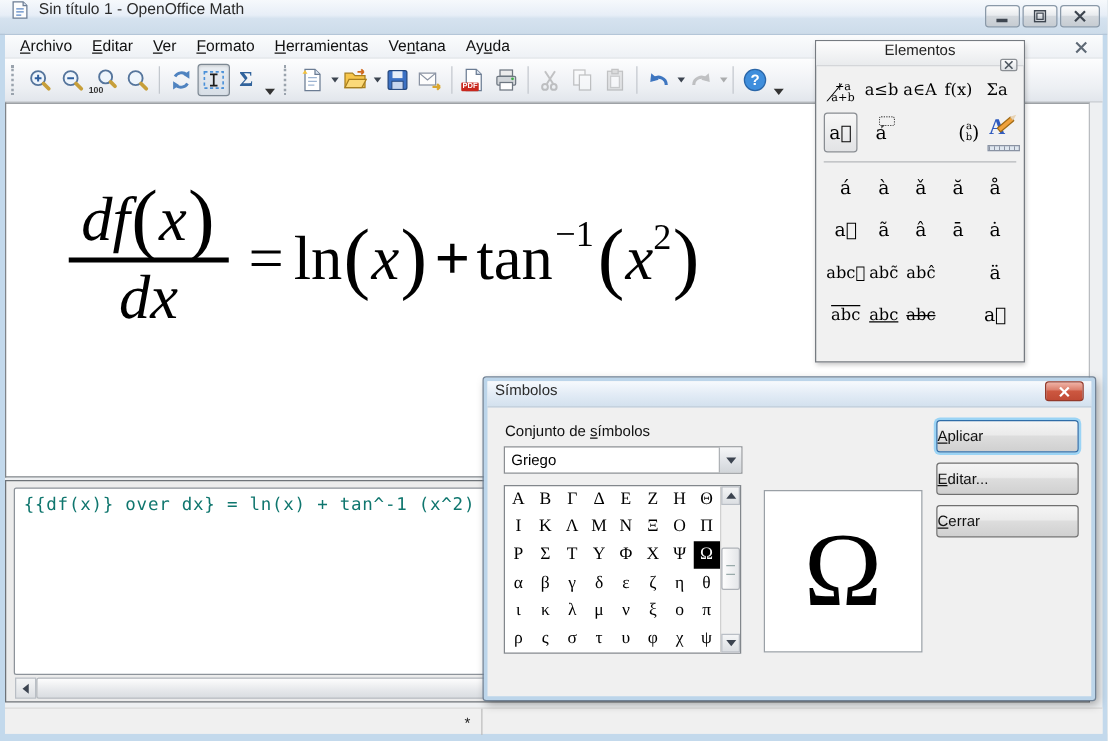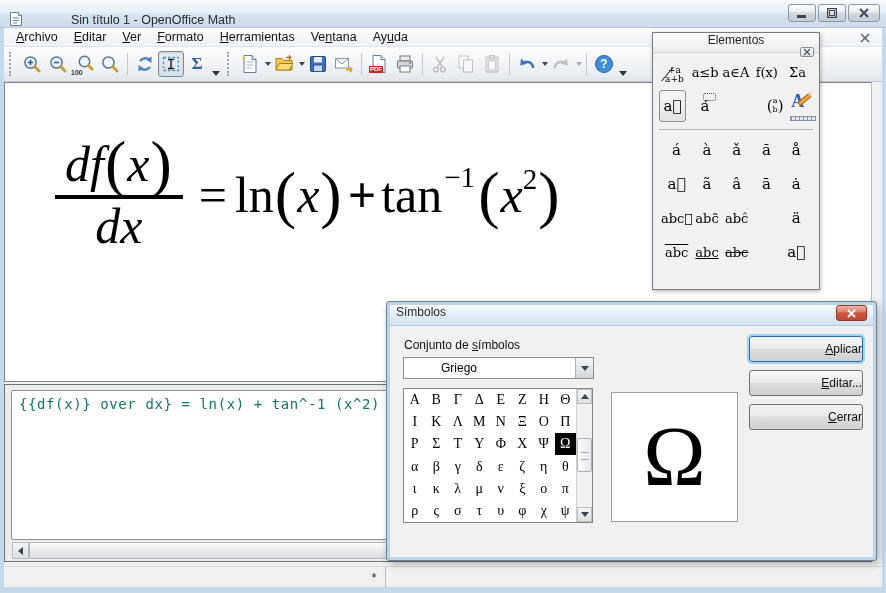--- a/index.html
+++ b/index.html
@@ -6,21 +6,21 @@
   html,body { width:886px; height:593px; overflow:hidden; background:#e8e8e8;
               font-family:"Liberation Sans","DejaVu Sans",sans-serif; }
 
   .window { position:relative; width:886px; height:593px;
             border-left:4px solid #c3d9ec; border-right:4px solid #c3d9ec; border-bottom:6px solid #c3d9ec;
             background:#eef0f2; }
 
   
   .titlebar { position:absolute; left:-4px; top:0; width:886px; height:28px;
               background:linear-gradient(180deg,#f6f9fc 0%,#e7eef7 45%,#d5e2ef 55%,#cddcea 100%);
-              border-bottom:1px solid #b4c6d8; display:flex; align-items:flex-end; padding:0 8px;gap:40px; }
+              border-bottom:1px solid #b4c6d8; display:flex; align-items:flex-start; padding:0 8px; }
   .app-icon { width:16px; height:16px; margin-right:7px; position:relative; }
   .title-text { font-size:12.5px; color:#2b2b2b; }
   .win-controls { position:absolute; right:6px; top:4px; display:flex; gap:2px; }
   .wbtn { width:28px; height:18px; border:1px solid #8a99a8; border-radius:3px;
           background:linear-gradient(180deg,#fdfdfd,#e8ebee 45%,#d3d8dd 50%,#c6ccd2);
           display:flex; align-items:center; justify-content:center; }
   .wbtn.close { width:32px; }
 
   
   .menubar { position:absolute; left:0; top:28px; width:878px; height:19px;
@@ -46,21 +46,21 @@
   .sigma-glyph { font-family:"Liberation Serif",serif; font-weight:bold; font-size:17px; color:#31639c; }
   .z100 { position:absolute; left:0; bottom:1px; font-size:7px; font-weight:bold; color:#333; }
   .help-q { position:absolute; font-size:12px; font-weight:bold; color:#fff; }
   .pdf-label { position:absolute; left:3px; bottom:4px; font-size:6px; font-weight:bold; color:#fff;
                background:#c9281e; padding:0 1px; border-radius:1px; line-height:7px; }
   .disabled { opacity:.4; filter:grayscale(1); }
 
   
   .formula-view { position:absolute; left:0; top:82px; width:868px; height:300px;
                   background:#fff; border:1px solid #7f8489; border-right-color:#b9bcc0; }
-  .formula { position:absolute; left:50px; top:56px; display:flex; align-items:center;
+  .formula { position:absolute; left:50px; top:67px; display:flex; align-items:center;
              font-family:"Liberation Serif","DejaVu Serif",serif; font-size:50px; color:#000; }
   .formula i { font-style:italic; }
   .frac { display:inline-flex; flex-direction:column; align-items:center; margin-right:8px; }
   .nline { display:flex; align-items:center; line-height:1.0; padding:0 10px; }
   .fbar { height:4px; background:#000; align-self:stretch; margin-top:6px; margin-bottom:2px; }
   .bp { font-style:normal; font-size:1.28em; line-height:.72; margin:0 1px; }
   .sup { font-style:normal; font-size:.58em; position:relative; top:-.55em; }
   .sup.hi { top:-.62em; margin:0 2px; }
   .eq { margin:0 8px; font-style:normal; }
   .plus { font-weight:bold; font-style:normal; margin:0 5px; }
@@ -134,21 +134,21 @@
             box-shadow:2px 3px 8px rgba(0,0,0,.35); border-radius:2px; }
   .dlg-title { height:21px; background:linear-gradient(180deg,#f7fafd,#e3ecf6 50%,#d3e1ee);
                border-bottom:1px solid #b9c9d9; display:flex; padding:0 6px;
                font-size:12px; color:#2b2b2b; }
   .dlg-close { margin-left:auto; width:31px; height:16px; border:1px solid #93392a; border-radius:3px;
                background:linear-gradient(180deg,#f0b3a6,#dd8270 40%,#cc5740 50%,#c04a35);
                display:flex; align-items:center; justify-content:center; }
   .dlg-label { position:absolute; left:14px; top:33px; font-size:12px; color:#111; }
   .dlg-label .mn { text-decoration:underline; }
   .combo { position:absolute; left:13px; top:52px; width:191px; height:22px; background:#fff;
-           border:1px solid #8b8e92; display:flex; align-items:center;padding-left:32px; }
+           border:1px solid #8b8e92; display:flex; align-items:center; }
   .combo-value { flex:1; font-size:12px; padding-left:5px; color:#000; }
   .combo-btn { width:18px; height:20px; border-left:1px solid #aeb2b6;
                background:linear-gradient(180deg,#f5f6f7,#dfe2e6 60%,#d2d6da);
                display:flex; align-items:center; justify-content:center; }
   .tri-down { width:0;height:0;border-left:4px solid transparent;border-right:4px solid transparent;border-top:5px solid #3c4450; }
   .tri-up   { width:0;height:0;border-left:4px solid transparent;border-right:4px solid transparent;border-bottom:5px solid #3c4450; }
   .sym-wrap { position:absolute; left:13px; top:83px; width:190px; height:135px;
               background:#fff; border:1px solid #82878c; display:flex; }
   .symbol-grid { flex:1; display:grid; grid-template-columns:repeat(8,1fr); grid-template-rows:repeat(6,1fr);
                  font-family:"Liberation Serif","DejaVu Serif",serif; font-size:14px; }
@@ -159,21 +159,21 @@
             border:1px solid #aeb2b8; border-radius:2px; position:relative; }
   .vthumb:after { content:""; position:absolute; left:3px; right:3px; top:13px; height:6px;
                   border-top:1px solid #9aa; border-bottom:1px solid #9aa; }
   .sym-name { position:absolute; left:13px; top:224px; width:190px; text-align:center; font-size:12px; color:#111; }
   .preview { position:absolute; left:221px; top:87px; width:127px; height:130px; background:#fff;
              border:1px solid #9aa0a6; display:flex; align-items:center; justify-content:center; }
   .preview-glyph { font-family:"Liberation Serif","DejaVu Serif",serif; font-size:84px; color:#000; line-height:1; }
   .dialog-buttons { position:absolute; right:10px; top:31px; width:114px; }
   .vbtn { display:block; width:114px; height:26px; margin-bottom:8px; font-size:12px; color:#111;
           background:linear-gradient(180deg,#f5f5f5,#ebebeb 45%,#dddddd 50%,#d0d0d0);
-          border:1px solid #707070; border-radius:3px; text-align:right;
+          border:1px solid #707070; border-radius:3px; text-align:left;
           font-family:"Liberation Sans",sans-serif; }
   .vbtn .mn { text-decoration:underline; }
   .vbtn.default { border:1px solid #2f6da8; box-shadow:0 0 0 2px #9bd4f5; }
 
   svg { display:block; }
 </style>
 </head>
 <body>
 
 <div class="window">

